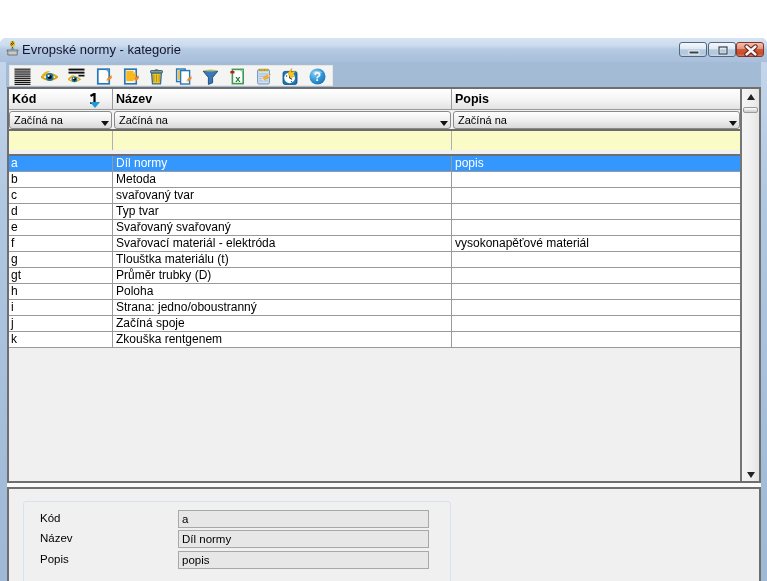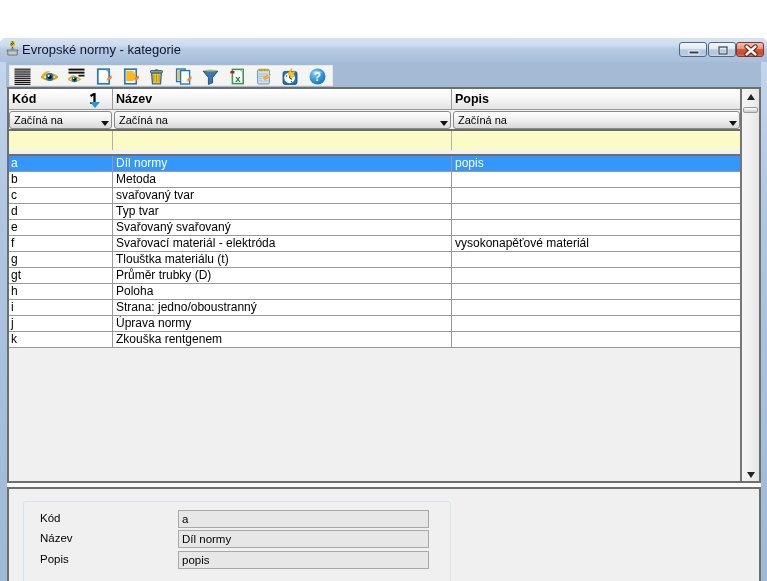--- a/index.html
+++ b/index.html
@@ -306,21 +306,21 @@
             <div class="cell c2">Poloha</div>
             <div class="cell c3"></div>
           </div>
           <div class="row" style="top:211px">
             <div class="cell c1">i</div>
             <div class="cell c2">Strana: jedno/oboustranný</div>
             <div class="cell c3"></div>
           </div>
           <div class="row" style="top:227px">
             <div class="cell c1">j</div>
-            <div class="cell c2">Úprava normy</div>
+            <div class="cell c2">Začíná spoje</div>
             <div class="cell c3"></div>
           </div>
           <div class="row" style="top:243px">
             <div class="cell c1">k</div>
             <div class="cell c2">Zkouška rentgenem</div>
             <div class="cell c3"></div>
           </div>
         </div>
       <div id="vscroll">
           <div id="sb_up"></div>

